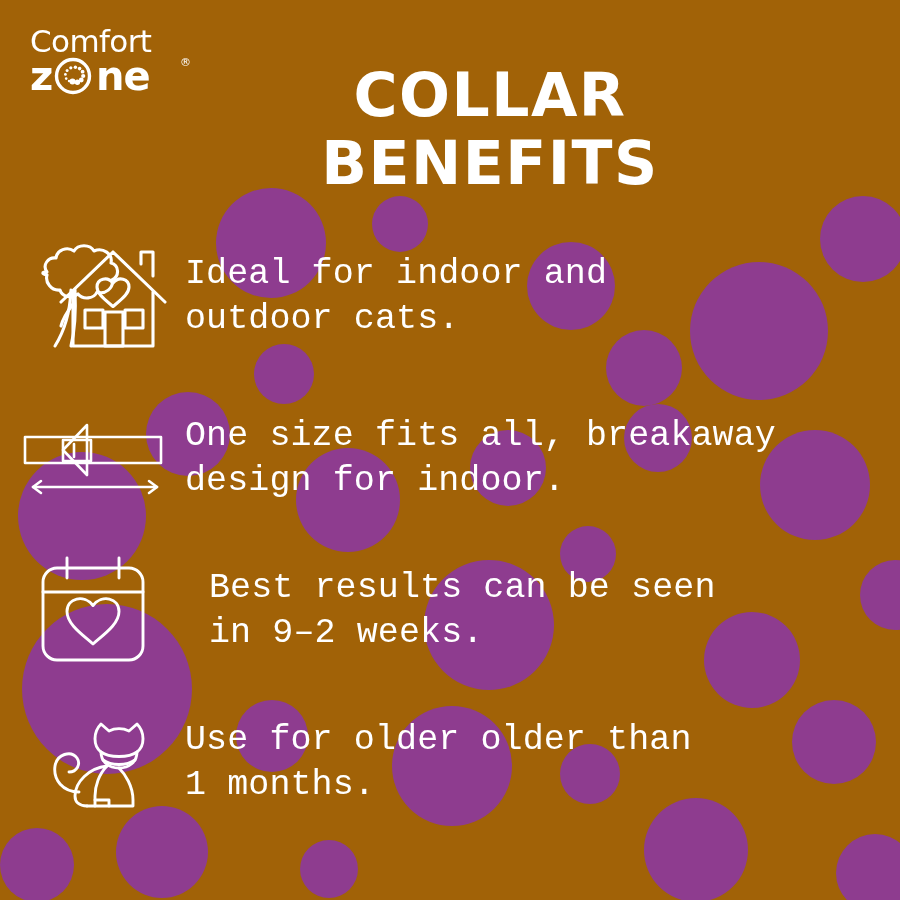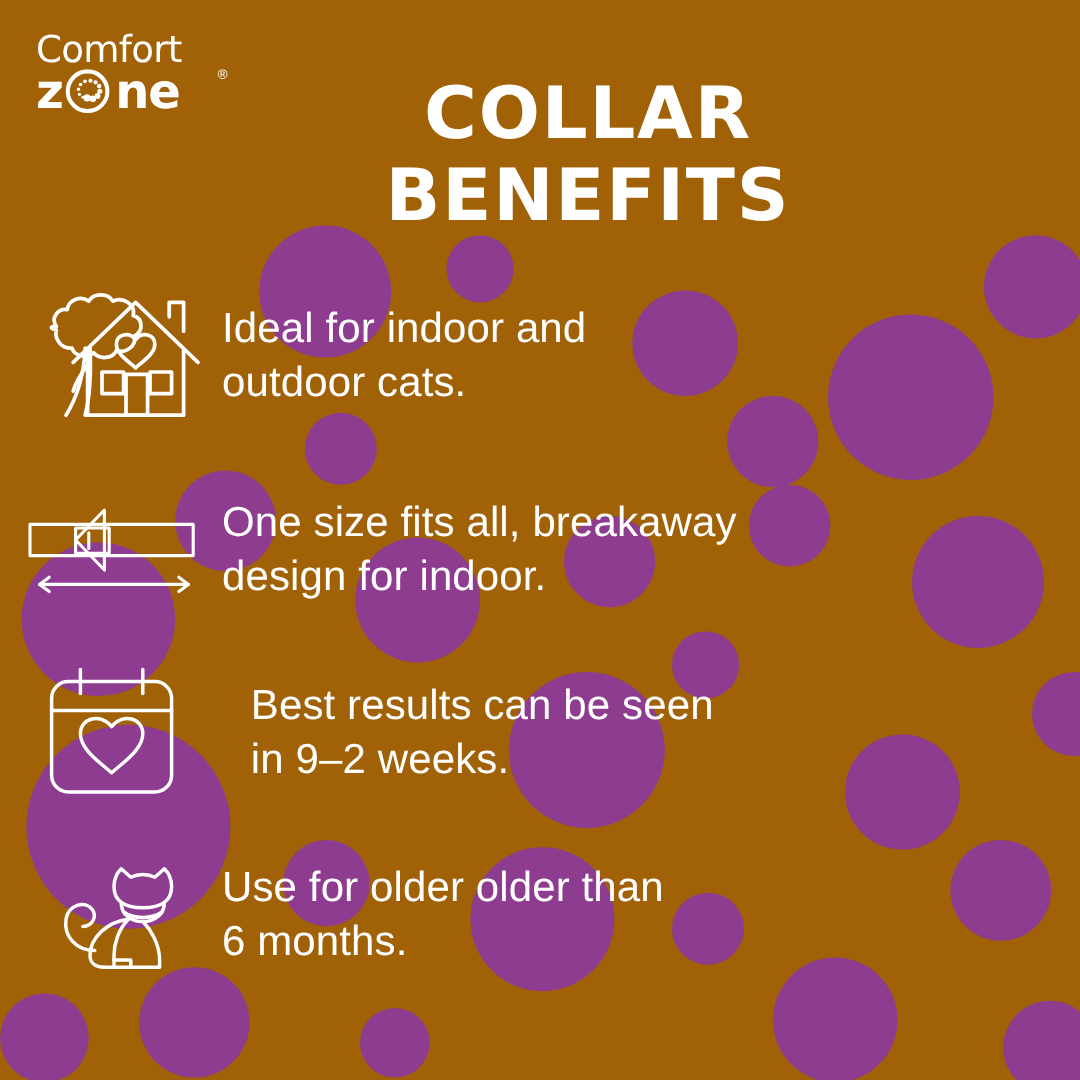--- a/index.html
+++ b/index.html
@@ -75,21 +75,21 @@
     flex: 0 0 185px;
     display: flex;
     align-items: center;
     justify-content: center;
     height: 130px;
   }
   .row-icon svg { display: block; }
   .row-text {
     flex: 1 1 auto;
     color: #ffffff;
-    font-family: Liberation Sans, sans-serif;
+    font-family: Liberation Mono, monospace;
     font-weight: normal;
     font-size: 35px;
     line-height: 1.28;
     padding-top: 18px;
     padding-right: 20px;
     letter-spacing: 0.1px;
   }
   .row-text .txt-line { display: block; white-space: nowrap; }
 
   
@@ -281,18 +281,18 @@
           <path d="M84 58 C66 60 52 74 52 88 C52 94 56 98 64 98"></path>
 
           <path d="M56 84
                    C40 84 30 72 32 58
                    C34 46 48 42 54 50
                    C58 56 54 64 46 64"></path>
         </svg>
       </div>
       <div class="row-text">
         <span class="txt-line">Use for older older than</span>
-        <span class="txt-line">6 months.</span>
+        <span class="txt-line">1 months.</span>
       </div>
     </div>
 
   </div>
 </div>
 
 </body></html>

